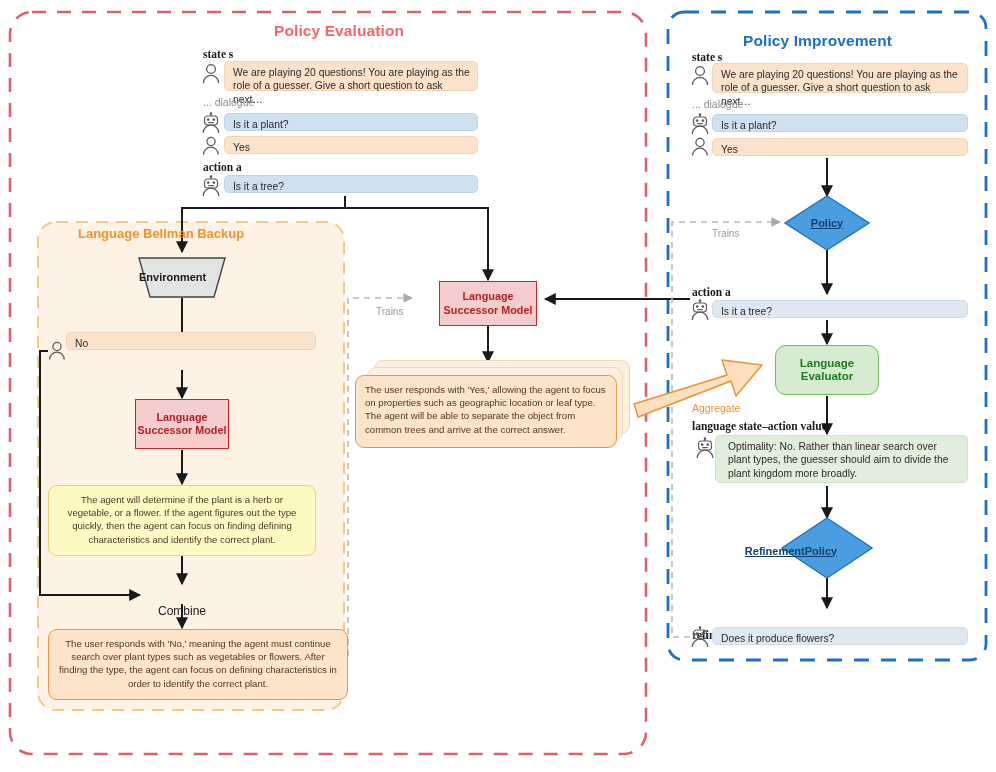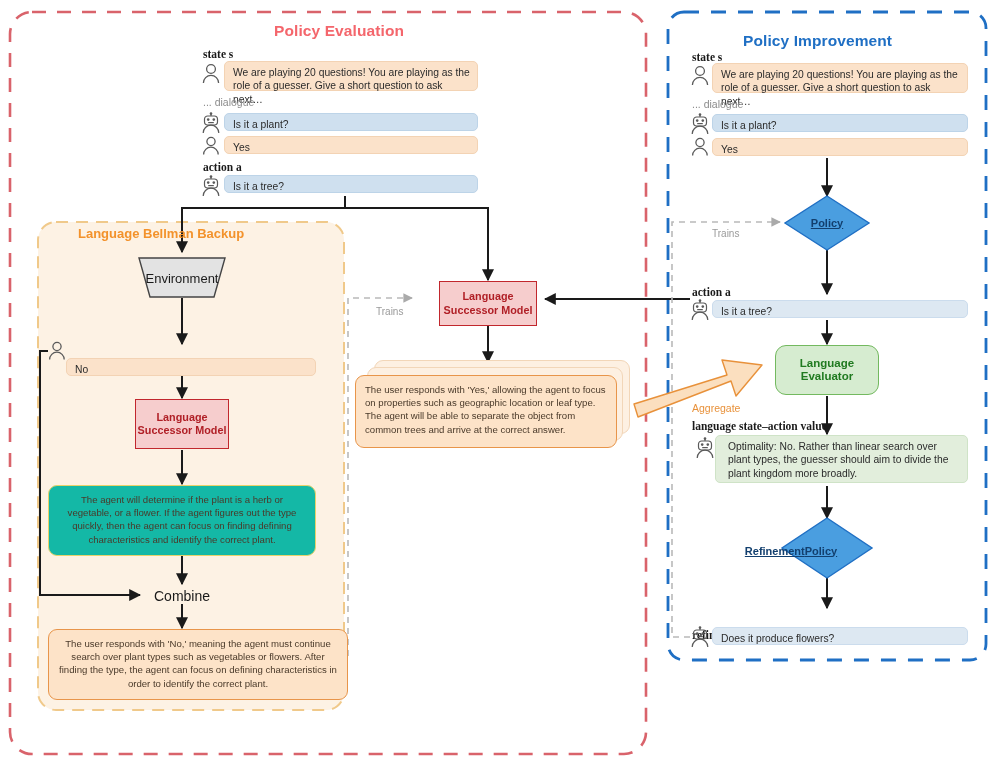--- a/index.html
+++ b/index.html
@@ -10,21 +10,21 @@
   .abs{position:absolute;}
 
   
   .panel-title{font-weight:bold;font-size:15.5px;letter-spacing:.1px;}
   .title-eval{color:#f4666c;}
   .title-improve{color:#1f6fc4;}
 
   
   .sec-label{font-family:"Liberation Serif",serif;font-weight:bold;font-size:11.5px;color:#1a1a1a;}
   .dialogue-label{font-size:10.5px;color:#8c8c8c;}
-  .combine-label{font-size:14px;color:#1a1a1a;}
+  .combine-label{font-size:12px;color:#1a1a1a;margin-top:16px;}
   .trains-label{font-size:10px;color:#9a9a9a;}
   .aggregate-label{font-size:10.5px;color:#e8913a;font-weight:normal;}
 
   
   .bubble{position:absolute;box-sizing:border-box;border-radius:5px;
           font-size:10.3px;line-height:13.4px;color:#2b2b2b;
           padding:4px 7px 4px 8px;}
   .b-user{background:#fbe2ca;border:1px solid #f3d3b4;}
   .b-bot{background:#cfe0ef;border:1px solid #bdd4e8;}
   .b-bot-light{background:#dde8f2;border:1px solid #cbdced;}
@@ -35,31 +35,31 @@
            align-items:center;justify-content:center;text-align:center;
            font-weight:bold;line-height:13.5px;}
   .lsm{background:#f6cdcd;border:1.4px solid #c1272d;color:#b01f26;font-size:10.8px;}
   .evaluator{background:#d6ecd0;border:1.6px solid #73b95f;color:#207a20;
              font-size:11.5px;border-radius:11px;}
 
   
   .card{position:absolute;box-sizing:border-box;text-align:center;
         font-size:9.6px;line-height:13.2px;color:#4a3a2a;
         padding:7px 9px;border-radius:9px;}
-  .card-yellow{background:#14b8a6;border:1.6px solid #e8d26a;}
+  .card-yellow{background:#fef9c3;border:1.6px solid #e8d26a;}
   .card-orange{background:#fde3c8;border:1.6px solid #e8954a;}
   .card-ghost{background:#fdf0e2;border:1.4px solid #f2d6b8;border-radius:9px;}
 
   
   .diamond-label{position:absolute;text-align:center;font-weight:bold;
                  color:#123f6e;font-size:11px;line-height:13px;
                  display:flex;align-items:center;justify-content:center;text-decoration:underline;}
 
-  .env-label{position:absolute;font-weight:normal;font-size:13px;color:#1a1a1a;
-             text-align:center;}
+  .env-label{position:absolute;font-weight:bold;font-size:11px;color:#1a1a1a;
+             }
   .bellman-title{position:absolute;font-weight:bold;font-size:13px;color:#f3922b;}
 </style>
 </head>
 <body>
 
 <div id="stage">
 
   <svg class="layer">
     <defs>
       <marker id="arrow" viewBox="0 0 10 10" refX="9" refY="5" markerWidth="6" markerHeight="6" orient="auto-start-reverse">
@@ -162,21 +162,21 @@
   <div class="bubble b-bot" style="left:224px;top:175px;width:254px;height:18px;">Is it a tree?</div>
 
   <div class="bellman-title" style="left:78px;top:226px;width:230px;">Language Bellman Backup</div>
 
   <div class="env-label" style="left:139px;top:271px;width:86px;">Environment</div>
 
   <svg class="abs" style="left:47px;top:341px;" width="20" height="20" viewBox="0 0 20 20">
     <circle cx="10" cy="5.5" r="4.1" fill="none" stroke="#5a5a5a" stroke-width="1.3"></circle>
     <path d="M 2.6 18.5 a 7.3 7.3 0 0 1 14.6 0" fill="none" stroke="#5a5a5a" stroke-width="1.3"></path>
   </svg>
-  <div class="bubble b-user" style="left:66px;top:358px;width:250px;height:18px;">No</div>
+  <div class="bubble b-user" style="left:66px;top:332px;width:250px;height:18px;">No</div>
 
   <div class="nodebox lsm" style="left:135px;top:399px;width:94px;height:50px;flex-direction:column;">
     <span>Language</span>
     <span>Successor Model</span>
   </div>
 
   <div class="card card-yellow" style="left:48px;top:485px;width:268px;height:71px;">The agent will determine if the plant is a herb or vegetable, or a flower. If the agent figures out the type quickly, then the agent can focus on finding defining characteristics and identify the correct plant.</div>
 
   <div class="abs combine-label" style="left:152px;top:588px;width:60px;text-align:center;">Combine</div>
 

